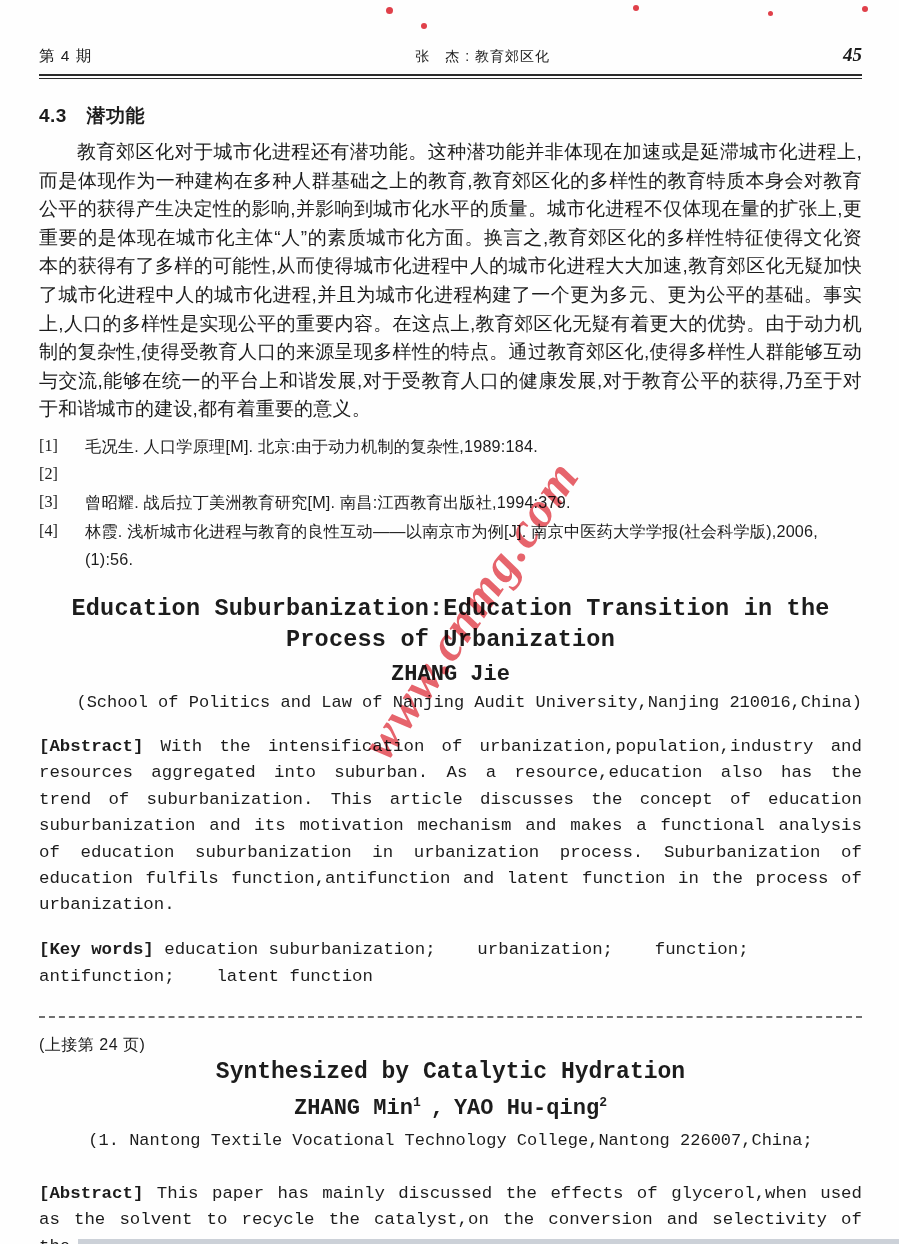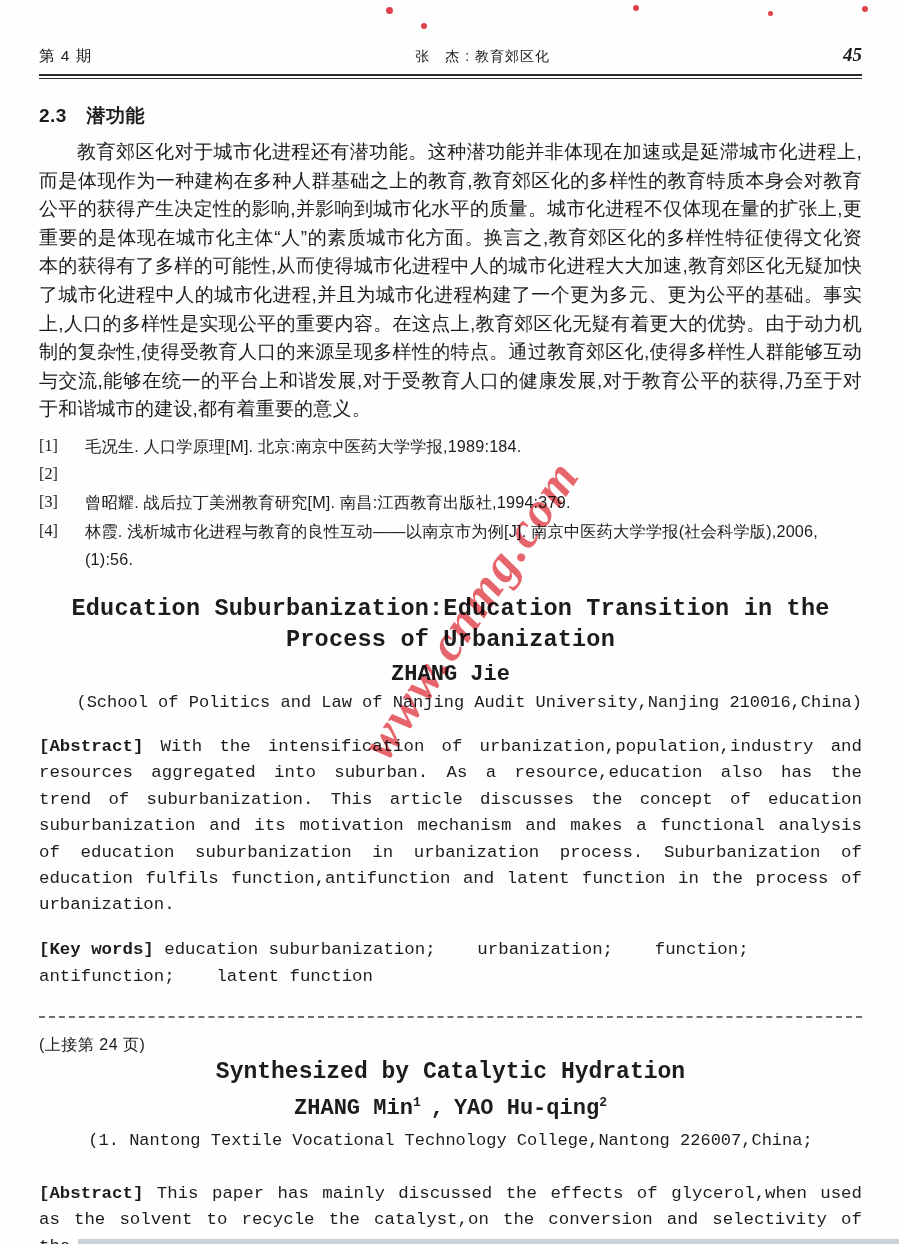--- a/index.html
+++ b/index.html
@@ -74,27 +74,27 @@
 
   <div class="content">
 
     <div class="header">
       <span class="hdr-issue">第 4 期</span>
       <span class="hdr-title">张　杰 : 教育郊区化</span>
       <span class="hdr-page">45</span>
     </div>
     <div class="rule"></div>
 
-    <div class="section-heading">2.3　潜功能</div>
+    <div class="section-heading">4.3　潜功能</div>
     <p class="cn-para">教育郊区化对于城市化进程还有潜功能。这种潜功能并非体现在加速或是延滞城市化进程上,而是体现作为一种建构在多种人群基础之上的教育,教育郊区化的多样性的教育特质本身会对教育公平的获得产生决定性的影响,并影响到城市化水平的质量。城市化进程不仅体现在量的扩张上,更重要的是体现在城市化主体“人”的素质城市化方面。换言之,教育郊区化的多样性特征使得文化资本的获得有了多样的可能性,从而使得城市化进程中人的城市化进程大大加速,教育郊区化无疑加快了城市化进程中人的城市化进程,并且为城市化进程构建了一个更为多元、更为公平的基础。事实上,人口的多样性是实现公平的重要内容。在这点上,教育郊区化无疑有着更大的优势。由于动力机制的复杂性,使得受教育人口的来源呈现多样性的特点。通过教育郊区化,使得多样性人群能够互动与交流,能够在统一的平台上和谐发展,对于受教育人口的健康发展,对于教育公平的获得,乃至于对于和谐城市的建设,都有着重要的意义。</p>
 
     <div class="refs">
       <div class="ref-row">
         <span class="ref-num">[1]</span>
-        <span class="ref-text">毛况生. 人口学原理[M]. 北京:南京中医药大学学报,1989:184.</span>
+        <span class="ref-text">毛况生. 人口学原理[M]. 北京:由于动力机制的复杂性,1989:184.</span>
       </div>
       <div class="ref-row">
         <span class="ref-num">[2]</span>
       </div>
       <div class="ref-row">
         <span class="ref-num">[3]</span>
         <span class="ref-text">曾昭耀. 战后拉丁美洲教育研究[M]. 南昌:江西教育出版社,1994:379.</span>
       </div>
       <div class="ref-row">
         <span class="ref-num">[4]</span>

